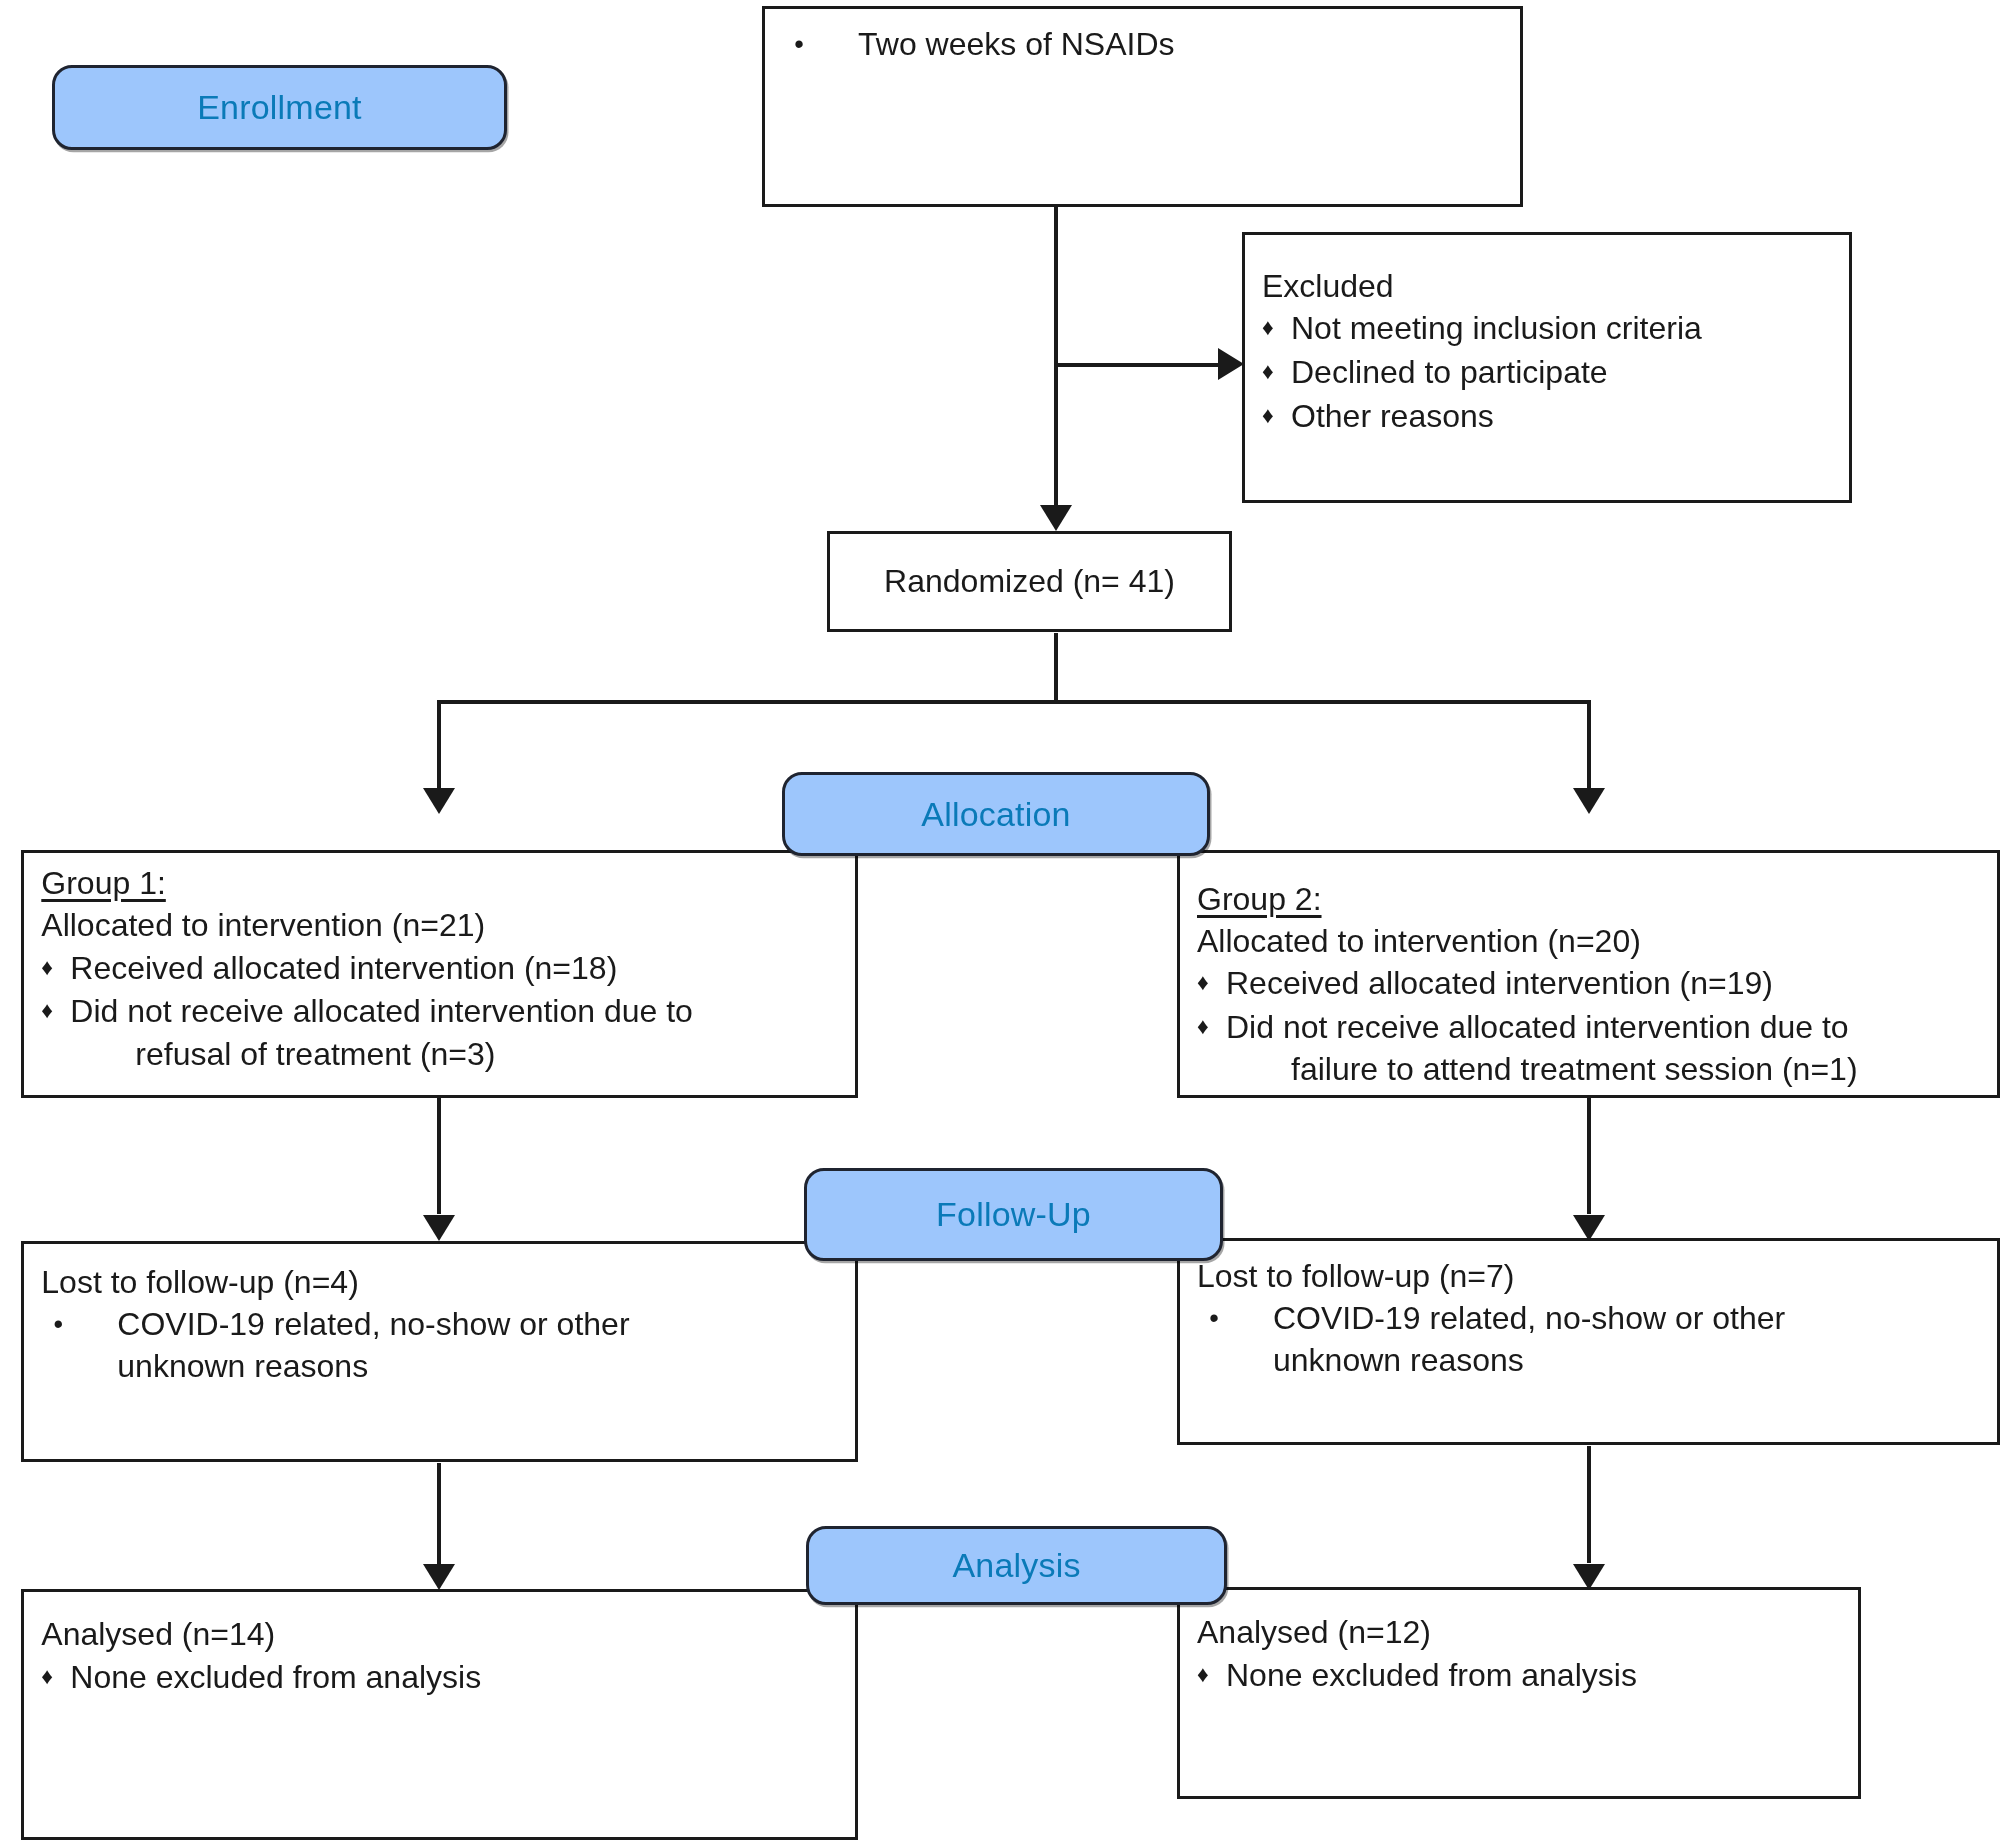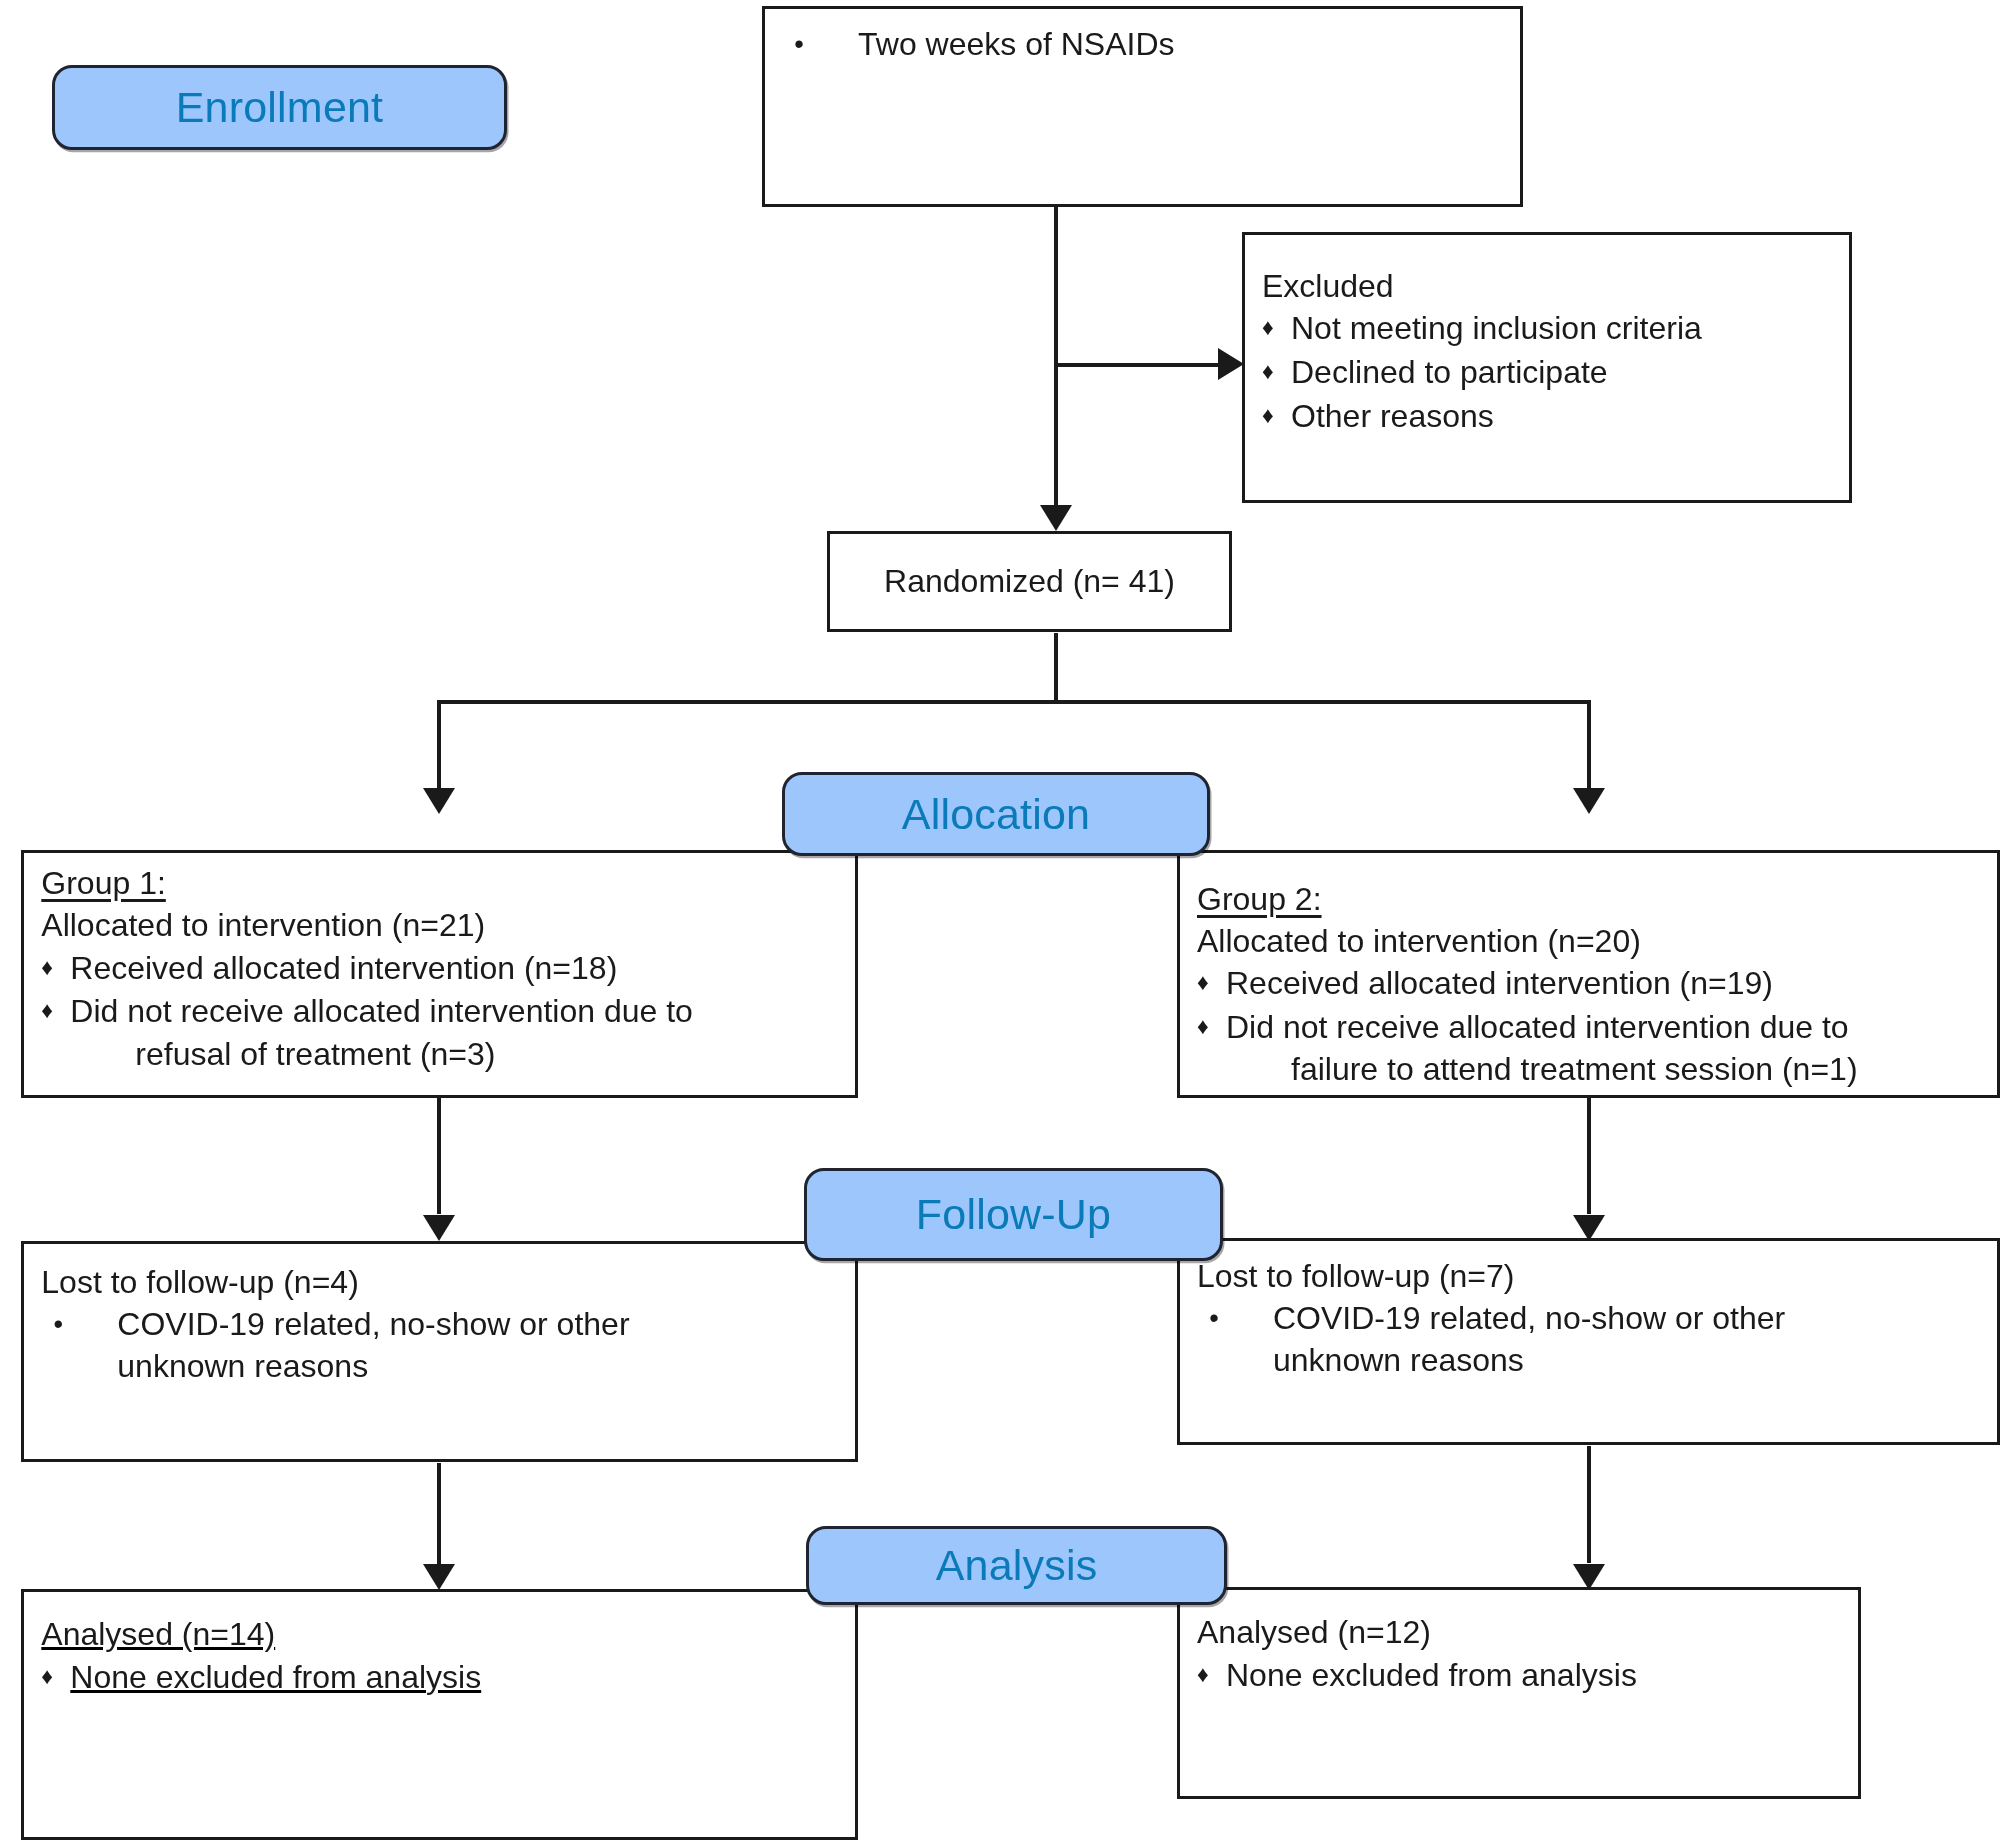--- a/index.html
+++ b/index.html
@@ -101,21 +101,21 @@
     background: #9dc6fc;
     border: 3.8px solid #1f2430;
     border-radius: 20px;
     display: flex;
     align-items: center;
     justify-content: center;
     z-index: 40;
     box-shadow: 1.5px 2.3px 0 rgba(0,0,0,0.35);
   }
   .badge-label {
-    font-size: 43px;
+    font-size: 34px;
     color: #0a7ab8;
     letter-spacing: 0.2px;
     white-space: nowrap;
   }
 
   
   .vline {
     position: absolute;
     width: 3.8px;
     background: #1a1a1a;
@@ -282,21 +282,21 @@
           <span class="line2">unknown reasons</span>
         </li>
       </ul>
     </div>
   </div>
 
   <div class="badge" style="left:806px; top:1526px; width:421px; height:79px;">
     <span class="badge-label">Analysis</span>
   </div>
 
-  <div class="box" style="left:21.3px; top:1589px; width:837px; height:251px; padding-top:21.3px;text-decoration:underline;">
+  <div class="box" style="left:21.3px; top:1589px; width:837px; height:251px; padding-top:21.3px;">
     <div class="box-body">
       <span class="box-title">Analysed (n=14)</span>
       <ul class="bullets hang">
         <li>
           <span class="bullet-glyph">♦</span>
           <span class="bullet-text">None excluded from analysis</span>
         </li>
       </ul>
     </div>
   </div>

